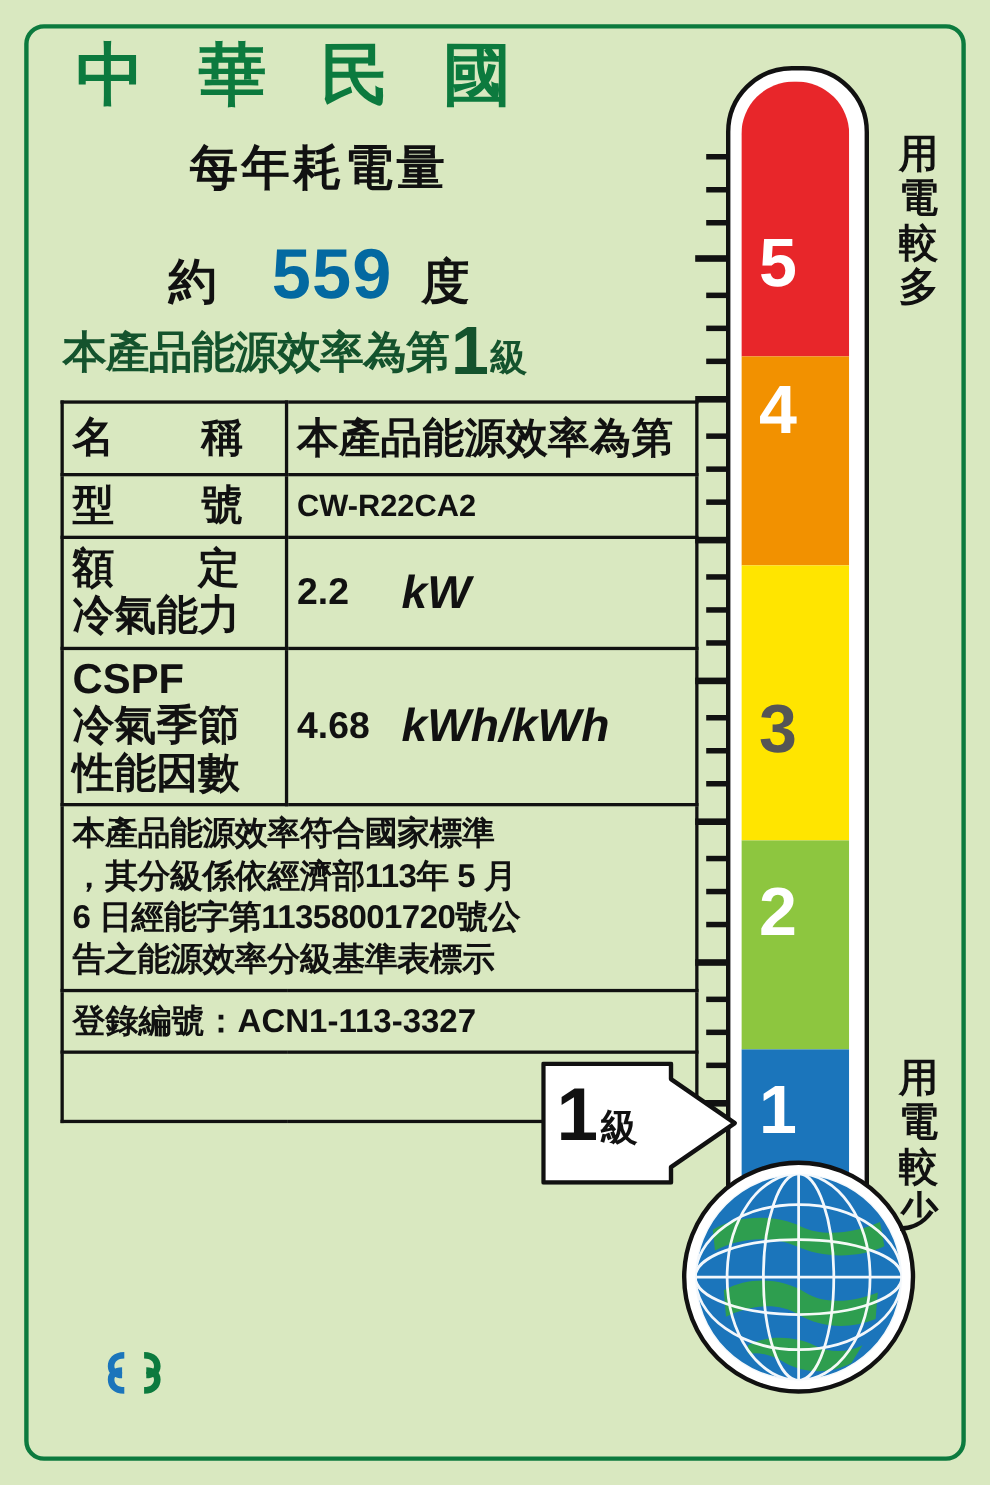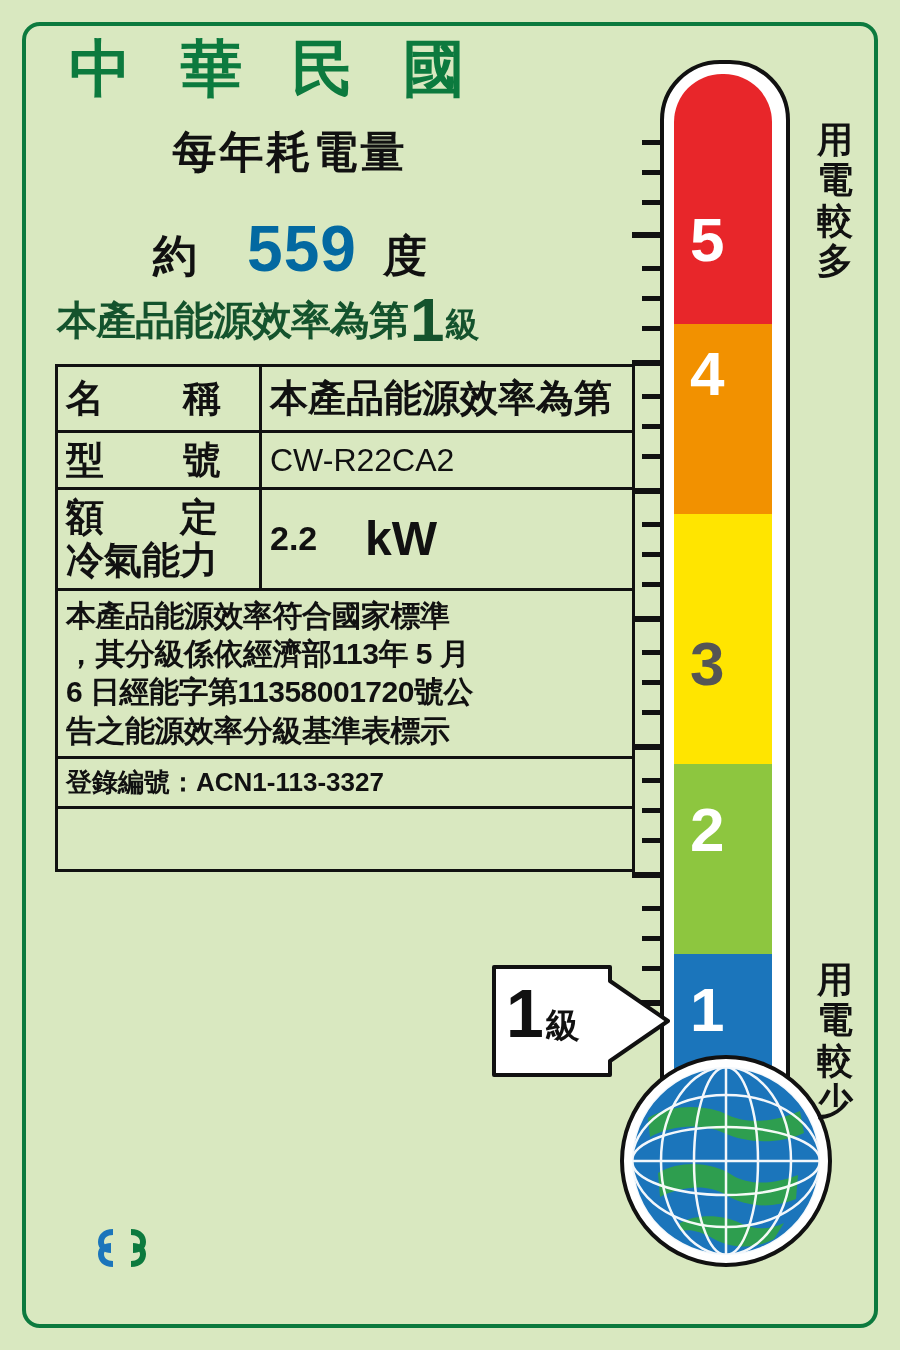--- a/index.html
+++ b/index.html
@@ -133,44 +133,45 @@
   .kspread {
     display: flex;
     justify-content: space-between;
     width: 155px;
   }
   td.val {
     font-size: 38px;
     font-weight: 700;
   }
   td.val.latin {
-    font-size: 32px;
-    font-weight: 400;
+    font-size: 28px;
+    font-weight: 700;
   }
   .valrow {
     display: flex;
     align-items: center;
   }
   .valnum {
     font-size: 34px;
     font-weight: 700;
     min-width: 95px;
   }
   .valunit {
-    font-size: 48px;
-    font-weight: 700;
+    font-size: 42px;
+    font-weight: 700;
+    font-style: italic;
   }
   td.note {
     font-size: 30px;
     font-weight: 700;
     line-height: 1.28;
     letter-spacing: -0.5px;
   }
   td.reg {
-    font-size: 26px;
+    font-size: 30px;
     font-weight: 700;
     padding-top: 12px;
     padding-bottom: 12px;
   }
   td.blank {
     height: 48px;
   }
 
   
   .footer {
@@ -368,20 +369,33 @@
       </tr>
       <tr>
         <td class="key">
           <div>額　　定</div>
           <div>冷氣能力</div>
         </td>
         <td class="val">
           <div class="valrow">
             <span class="valnum">2.2</span>
             <span class="valunit">kW</span>
+          </div>
+        </td>
+      </tr>
+      <tr>
+        <td class="key">
+          <div>CSPF</div>
+          <div>冷氣季節</div>
+          <div>性能因數</div>
+        </td>
+        <td class="val">
+          <div class="valrow">
+            <span class="valnum">4.68</span>
+            <span class="valunit">kWh/kWh</span>
           </div>
         </td>
       </tr>
       <tr>
         <td class="note" colspan="2">
           <div>本產品能源效率符合國家標準</div>
           <div>，其分級係依經濟部113年 5 月</div>
           <div>6 日經能字第11358001720號公</div>
           <div>告之能源效率分級基準表標示</div>
         </td>

